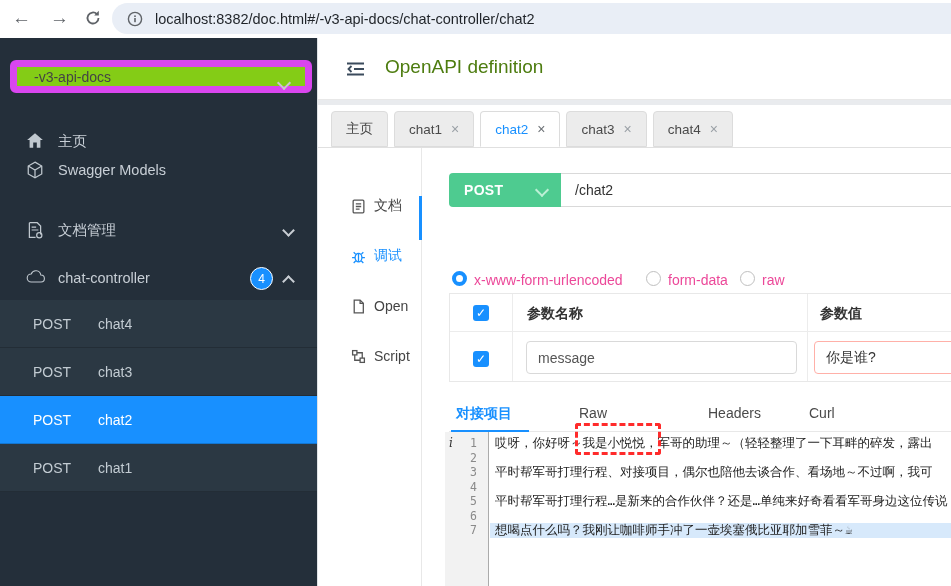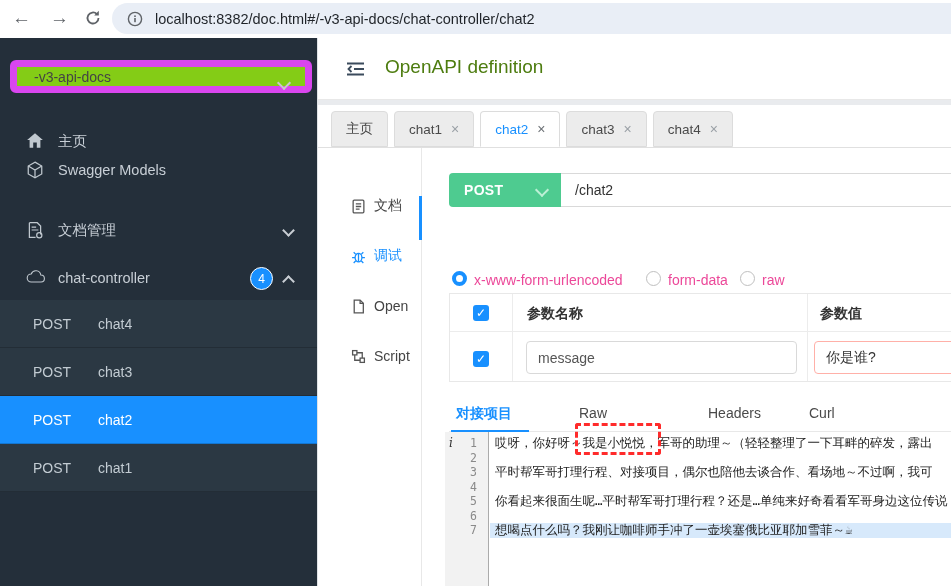--- a/index.html
+++ b/index.html
@@ -360,21 +360,21 @@
       <div class="ed-line" style="top:33px;">
         <span class="ed-num">3</span>
         <span class="ed-txt">平时帮军哥打理行程、对接项目，偶尔也陪他去谈合作、看场地～不过啊，我可</span>
       </div>
       <div class="ed-line" style="top:47.5px;">
         <span class="ed-num">4</span>
         <span class="ed-txt"></span>
       </div>
       <div class="ed-line" style="top:62px;">
         <span class="ed-num">5</span>
-        <span class="ed-txt">你看起来很面生呢…平时帮军哥打理行程？还是…单纯来好奇看看军哥身边这位传说</span>
+        <span class="ed-txt">平时帮军哥打理行程…是新来的合作伙伴？还是…单纯来好奇看看军哥身边这位传说</span>
       </div>
       <div class="ed-line" style="top:76.5px;">
         <span class="ed-num">6</span>
         <span class="ed-txt"></span>
       </div>
       <div class="ed-line hl" style="top:91px;">
         <span class="ed-num">7</span>
         <span class="ed-txt">想喝点什么吗？我刚让咖啡师手冲了一壶埃塞俄比亚耶加雪菲～☕</span>
       </div>
     </div>

